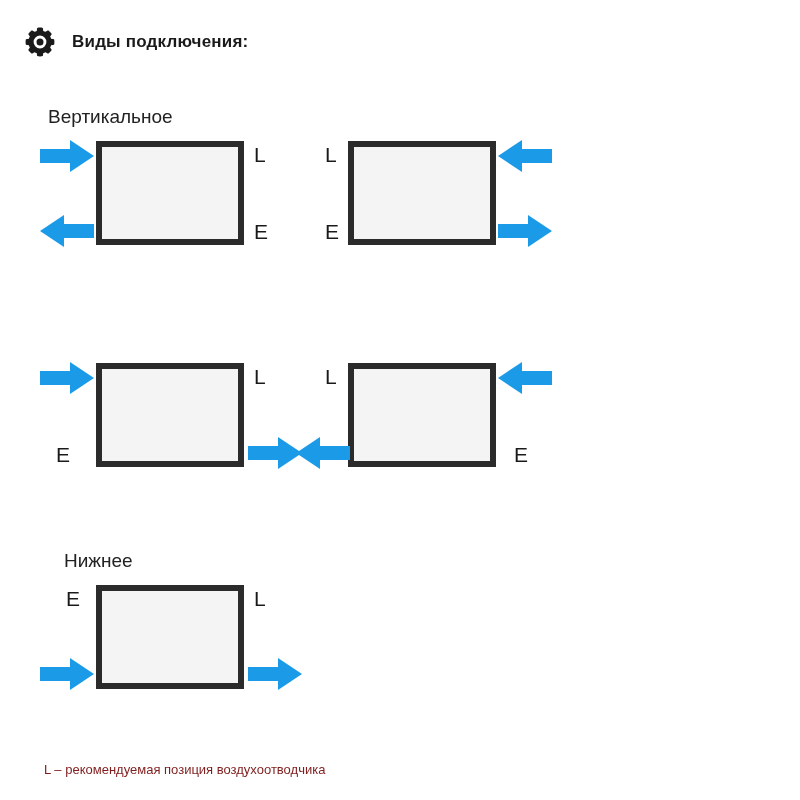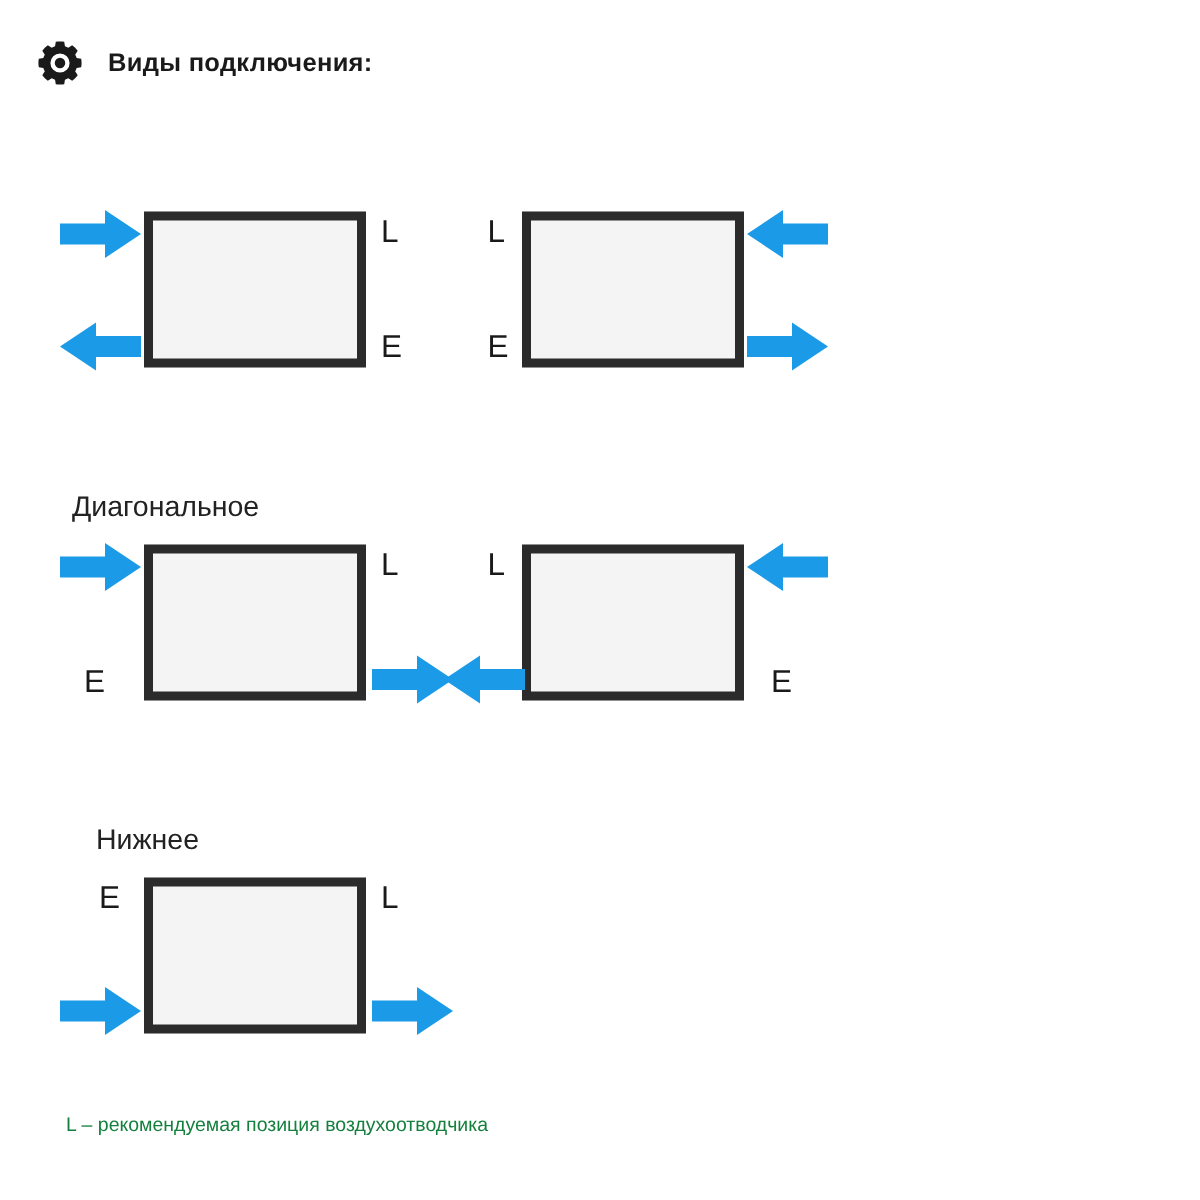--- a/index.html
+++ b/index.html
@@ -74,42 +74,43 @@
   
   .arrow {
     position: absolute;
     display: block;
   }
 
   
   .legend {
     position: absolute;
     left: 44px;
-    top: 740px;
+    top: 760px;
     font-size: 13px;
-    color: #15803d;
+    color: #7f1d1d;
     line-height: 20px;
     text-align: center;
   }
   .legend div { white-space: nowrap; }
 </style>
 </head>
 <body>
 
 <div class="page">
 
   <div class="header">
     <span class="gear-icon">
       <svg viewBox="0 0 32 32" width="32" height="32" aria-hidden="true">
         <path fill="#1a1a1a" d="M16 1.6c-1.0 0-1.9.1-2.8.3l-.5 3.0c-.8.25-1.55.57-2.24.97L7.9 4.2c-1.45 1.0-2.7 2.25-3.7 3.7l1.67 2.56c-.4.69-.72 1.44-.97 2.24l-3.0.5C1.7 14.1 1.6 15.0 1.6 16s.1 1.9.3 2.8l3.0.5c.25.8.57 1.55.97 2.24L4.2 24.1c1.0 1.45 2.25 2.7 3.7 3.7l2.56-1.67c.69.4 1.44.72 2.24.97l.5 3.0c.9.2 1.8.3 2.8.3s1.9-.1 2.8-.3l.5-3.0c.8-.25 1.55-.57 2.24-.97l2.56 1.67c1.45-1.0 2.7-2.25 3.7-3.7l-1.67-2.56c.4-.69.72-1.44.97-2.24l3.0-.5c.2-.9.3-1.8.3-2.8s-.1-1.9-.3-2.8l-3.0-.5c-.25-.8-.57-1.55-.97-2.24L27.8 7.9c-1.0-1.45-2.25-2.7-3.7-3.7l-2.56 1.67c-.69-.4-1.44-.72-2.24-.97l-.5-3.0c-.9-.2-1.8-.3-2.8-.3zM16 9.6a6.4 6.4 0 1 1 0 12.8 6.4 6.4 0 0 1 0-12.8zm0 2.9a3.5 3.5 0 1 0 0 7 3.5 3.5 0 0 0 0-7z"></path>
       </svg>
     </span>
     <span class="header-title">Виды подключения:</span>
   </div>
 
+  <div class="section-title" id="title-vertical">Вертикальное</div>
 
   <div class="radiator" style="left:96px; top:141px; width:148px; height:104px;"></div>
 
   <span class="arrow" style="left:40px; top:139px; width:54px; height:34px;">
     <svg viewBox="0 0 54 34" width="54" height="34">
         <path fill="#1b9ae8" d="M0 10h30V1l24 16-24 16v-9H0z"></path>
       </svg>
   </span>
 
   <span class="arrow" style="left:40px; top:214px; width:54px; height:34px;">
@@ -131,21 +132,20 @@
         <path fill="#1b9ae8" d="M54 10H24V1L0 17l24 16v-9h30z"></path>
       </svg>
   </span>
 
   <span class="arrow" style="left:498px; top:214px; width:54px; height:34px;">
     <svg viewBox="0 0 54 34" width="54" height="34">
         <path fill="#1b9ae8" d="M0 10h30V1l24 16-24 16v-9H0z"></path>
       </svg>
   </span>
 
-  <div class="section-title" id="title-diagonal">Диагональное</div>
 
   <div class="radiator" style="left:96px; top:363px; width:148px; height:104px;"></div>
 
   <span class="arrow" style="left:40px; top:361px; width:54px; height:34px;">
     <svg viewBox="0 0 54 34" width="54" height="34">
         <path fill="#1b9ae8" d="M0 10h30V1l24 16-24 16v-9H0z"></path>
       </svg>
   </span>
 
   <span class="lbl" style="left:254px; top:366px;">L</span>

